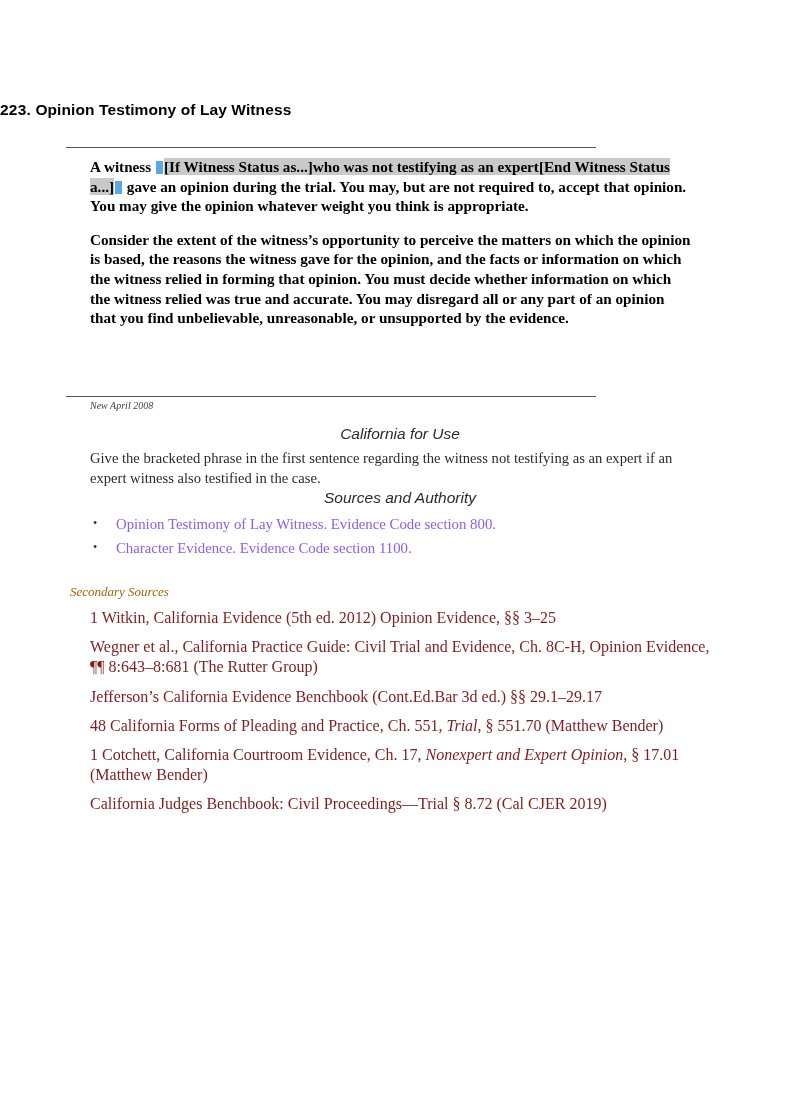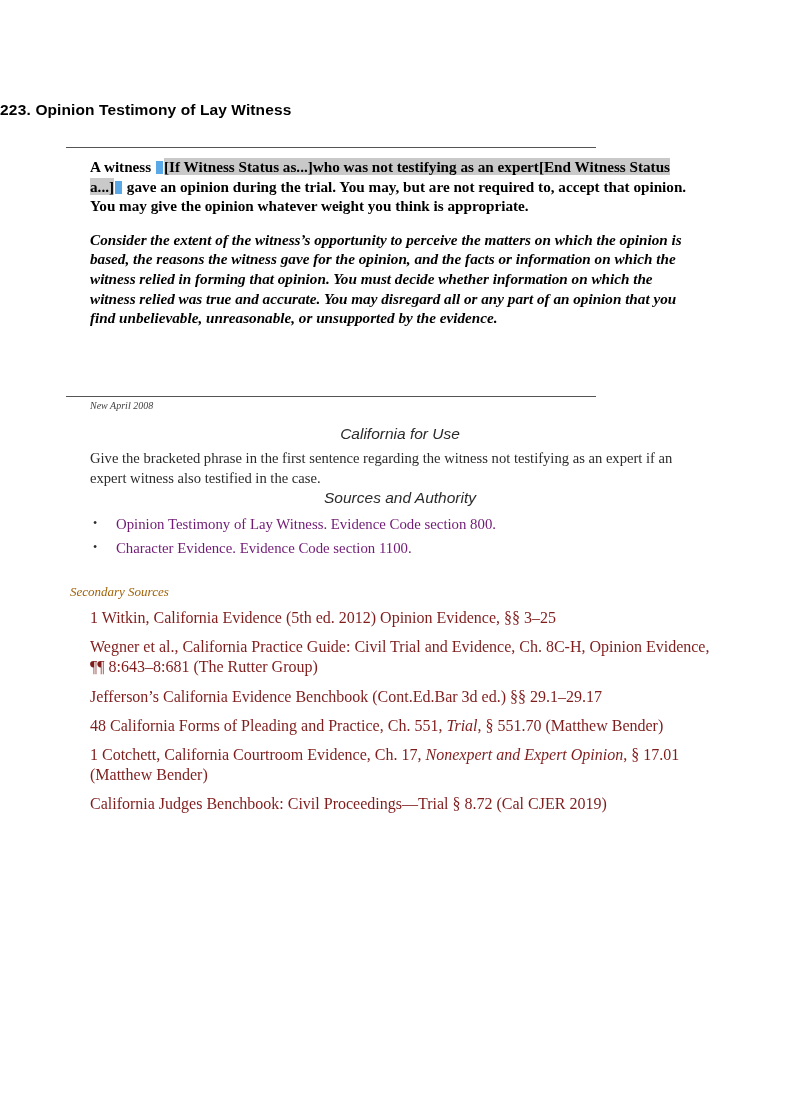--- a/index.html
+++ b/index.html
@@ -55,21 +55,21 @@
   }
   .instruction p {
     margin: 0 12px 14px 0;
     font-family: "Liberation Serif", serif;
     font-weight: bold;
     font-size: 15.2px;
     line-height: 19.6px;
     color: #000;
     text-align: left;
   }
-  .instruction p:last-child { margin-bottom: 0; font-style: italic; }
+  .instruction p:last-child { margin-bottom: 0; }
 
   .hl {
     background: #c9c9c9;
   }
   .cursor-mark {
     display: inline-block;
     width: 7px;
     height: 13px;
     background: #5aa9e6;
     vertical-align: -2px;
@@ -121,21 +121,21 @@
     top: 512px;
     width: 620px;
     margin: 0;
     padding: 0;
     list-style: none;
   }
   .bullets li {
     font-family: "Liberation Serif", serif;
     font-size: 14.8px;
     line-height: 24px;
-    color: #701a75;
+    color: #8b5cf6;
     padding-left: 26px;
     position: relative;
   }
   .bullets li::before {
     content: "\2022";
     position: absolute;
     left: 3px;
     top: -1px;
     font-size: 12px;
     color: #2b2b2b;

